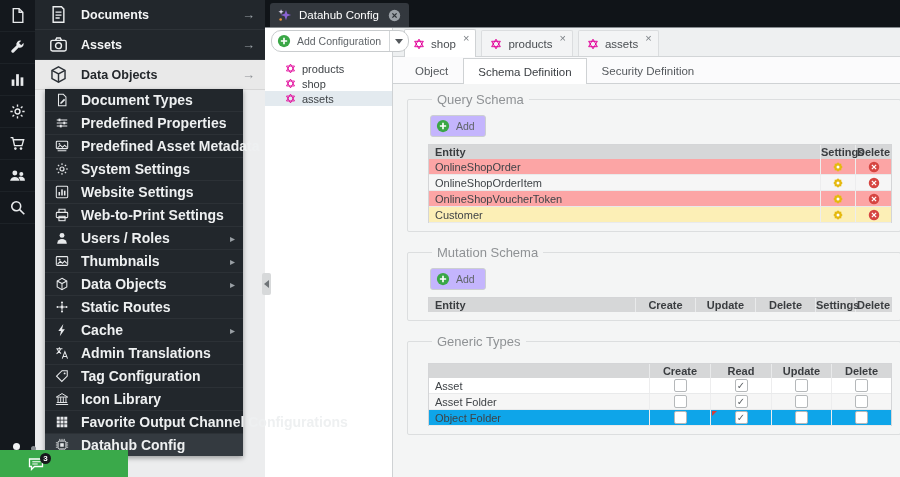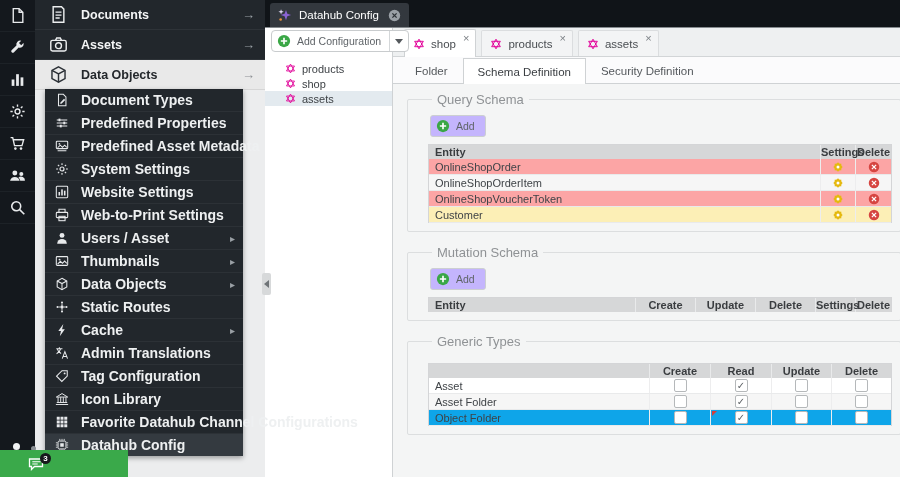--- a/index.html
+++ b/index.html
@@ -55,21 +55,21 @@
            display:flex;align-items:center;padding:0 8px 0 7px;color:#fff;cursor:pointer;}
   .win-tab .ico.spark{width:15px;height:15px;margin-right:7px;}
   .win-tab .lbl{font-size:11.5px;margin-right:9px;}
   .win-tab .ico.closec{width:13px;height:13px;cursor:pointer;}
 
   
   .tree-panel{position:absolute;left:265px;top:27px;width:127px;bottom:0;background:#fff;
               border-right:1px solid #cfd2d4;z-index:3;}
   .tree-toolbar{height:28px;display:flex;align-items:center;padding-left:6px;}
   .add-config{display:flex;align-items:center;height:20px;background:#fff;border:1px solid #c9ccce;
-              border-radius:4px;cursor:pointer;}
+              border-radius:10px;cursor:pointer;}
   .add-config .ico.plus{width:14px;height:14px;margin:0 6px 0 5px;}
   .add-config .lbl{font-size:10.5px;color:#5d6putas266;color:#5f6468;padding-right:8px;white-space:nowrap;}
   .add-config .split{border-left:1px solid #d4d7d9;align-self:stretch;display:flex;align-items:center;padding:0 5px;}
   .caret-down{width:0;height:0;border-left:4px solid transparent;border-right:4px solid transparent;
               border-top:5px solid #55595d;}
   .tree-items{margin-top:6px;}
   .tree-row{height:15px;display:flex;align-items:center;padding-left:20px;cursor:pointer;}
   .tree-row .ico{width:11px;height:11px;margin-right:6px;}
   .tree-row .lbl{font-size:11px;color:#3e4246;}
   .tree-row.selected{background:#e3eaef;}
@@ -317,21 +317,21 @@
       </div>
     <div class="sm-row has-sub">
         <span class="ico">
           <svg viewBox="0 0 16 16" xmlns="http://www.w3.org/2000/svg">
             <g fill="currentColor">
               <circle cx="8" cy="5" r="2.8"></circle>
               <path d="M2.5 14.5a5.5 5.5 0 0 1 11 0z"></path>
             </g>
           </svg>
         </span>
-        <span class="lbl">Users / Asset</span>
+        <span class="lbl">Users / Roles</span>
       </div>
     <div class="sm-row has-sub">
         <span class="ico">
           <svg viewBox="0 0 16 16" xmlns="http://www.w3.org/2000/svg">
             <g fill="none" stroke="currentColor" stroke-width="1.2">
               <rect x="1.5" y="3" width="13" height="10" rx="1"></rect>
               <circle cx="5.2" cy="6.4" r="1.1" fill="currentColor" stroke="none"></circle>
               <path d="M3 11.5l3.2-3.2 2.3 2.3 2.5-2.5 2.5 2.5"></path>
             </g>
           </svg>
@@ -414,21 +414,21 @@
               <rect x="10.6" y="2" width="3.4" height="3.4"></rect>
               <rect x="2" y="6.3" width="3.4" height="3.4"></rect>
               <rect x="6.3" y="6.3" width="3.4" height="3.4"></rect>
               <rect x="10.6" y="6.3" width="3.4" height="3.4"></rect>
               <rect x="2" y="10.6" width="3.4" height="3.4"></rect>
               <rect x="6.3" y="10.6" width="3.4" height="3.4"></rect>
               <rect x="10.6" y="10.6" width="3.4" height="3.4"></rect>
             </g>
           </svg>
         </span>
-        <span class="lbl">Favorite Datahub Channel Configurations</span>
+        <span class="lbl">Favorite Output Channel Configurations</span>
       </div>
     <div class="sm-row current">
         <span class="ico">
           <svg viewBox="0 0 16 16" xmlns="http://www.w3.org/2000/svg">
             <g fill="none" stroke="currentColor" stroke-width="1.1">
               <rect x="3.5" y="3.5" width="9" height="9" rx="1.5"></rect>
               <rect x="6" y="6" width="4" height="4" fill="currentColor" stroke="none"></rect>
               <path d="M5.5 1v2M8 1v2M10.5 1v2M5.5 13v2M8 13v2M10.5 13v2M1 5.5h2M1 8h2M1 10.5h2M13 5.5h2M13 8h2M13 10.5h2" stroke-width="1"></path>
             </g>
           </svg>
@@ -565,21 +565,21 @@
                 <path d="M8 1.6l5.8 10H2.2z"></path>
                 <path d="M8 14.4L2.2 4.4h11.6z"></path>
               </g>
             </svg>
           </span>
         <span class="lbl">assets</span>
         <span class="x">×</span>
       </div>
     </div>
     <div class="subtabbar">
-      <div class="stab">Folder</div>
+      <div class="stab">Object</div>
       <div class="stab active">Schema Definition</div>
       <div class="stab">Security Definition</div>
     </div>
 
     <div class="ebody">
 
       <fieldset>
         <legend>Query Schema</legend>
         <div class="addbtn">
           <span class="ico">

